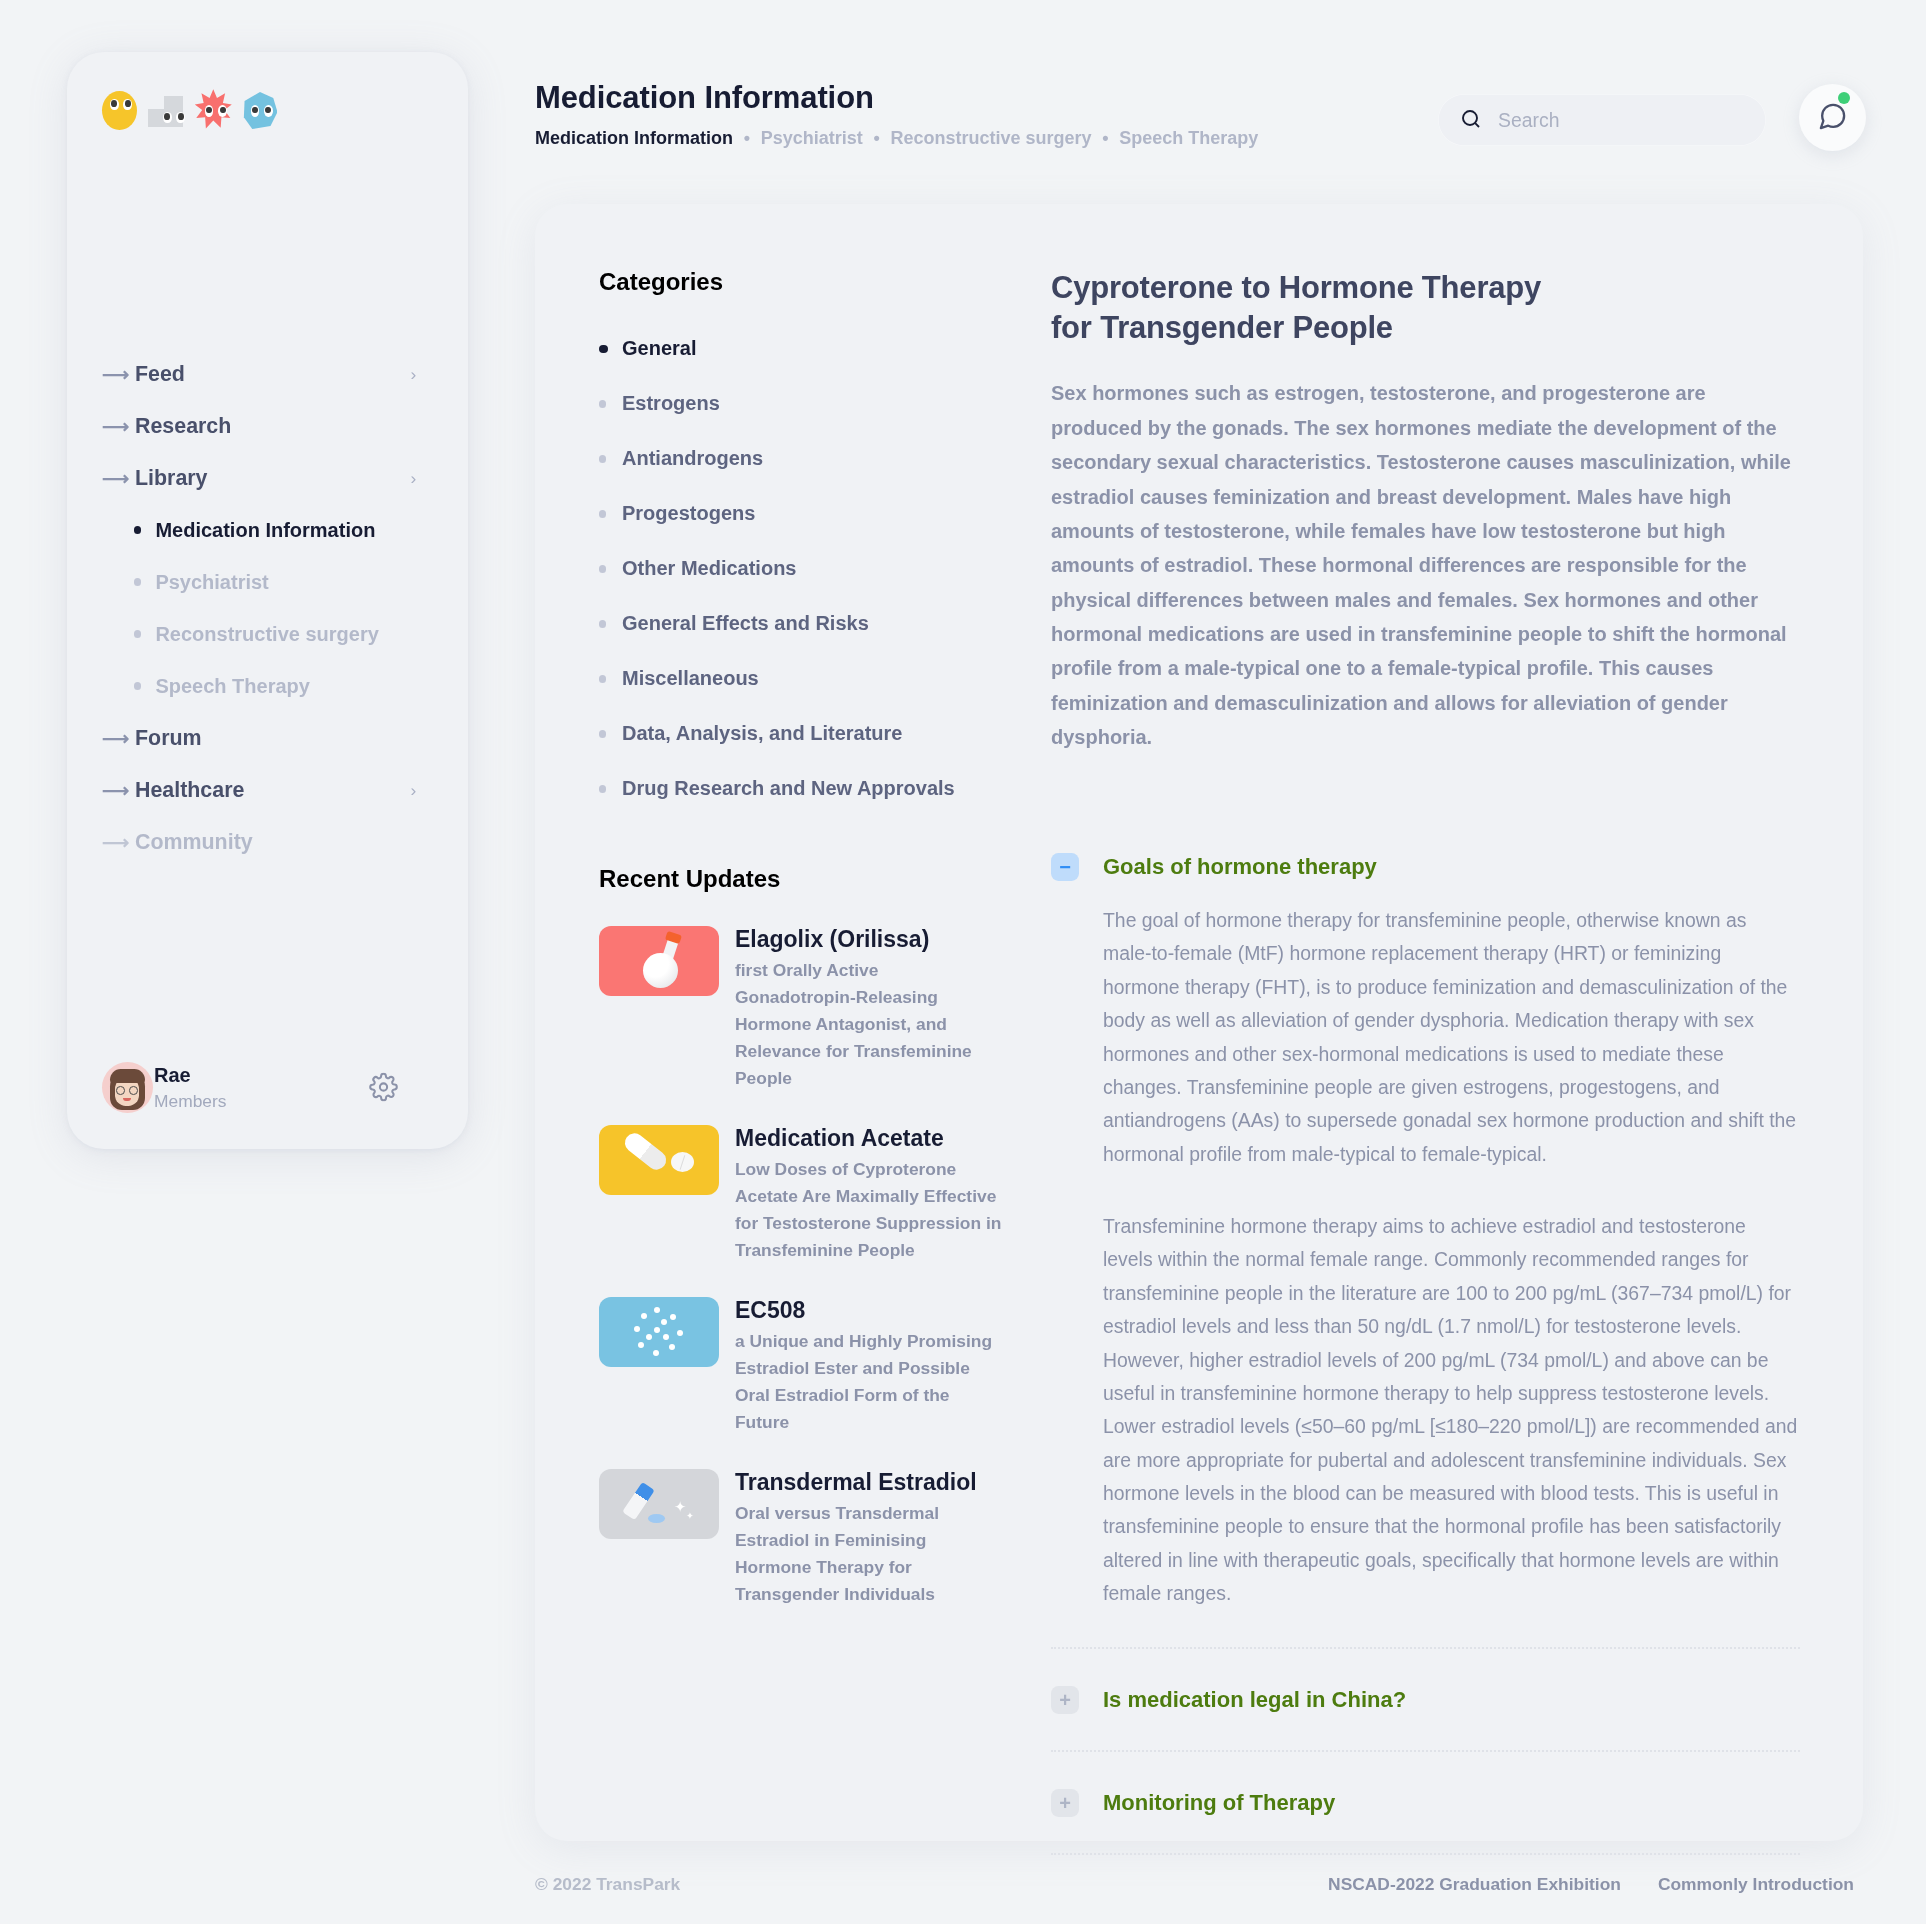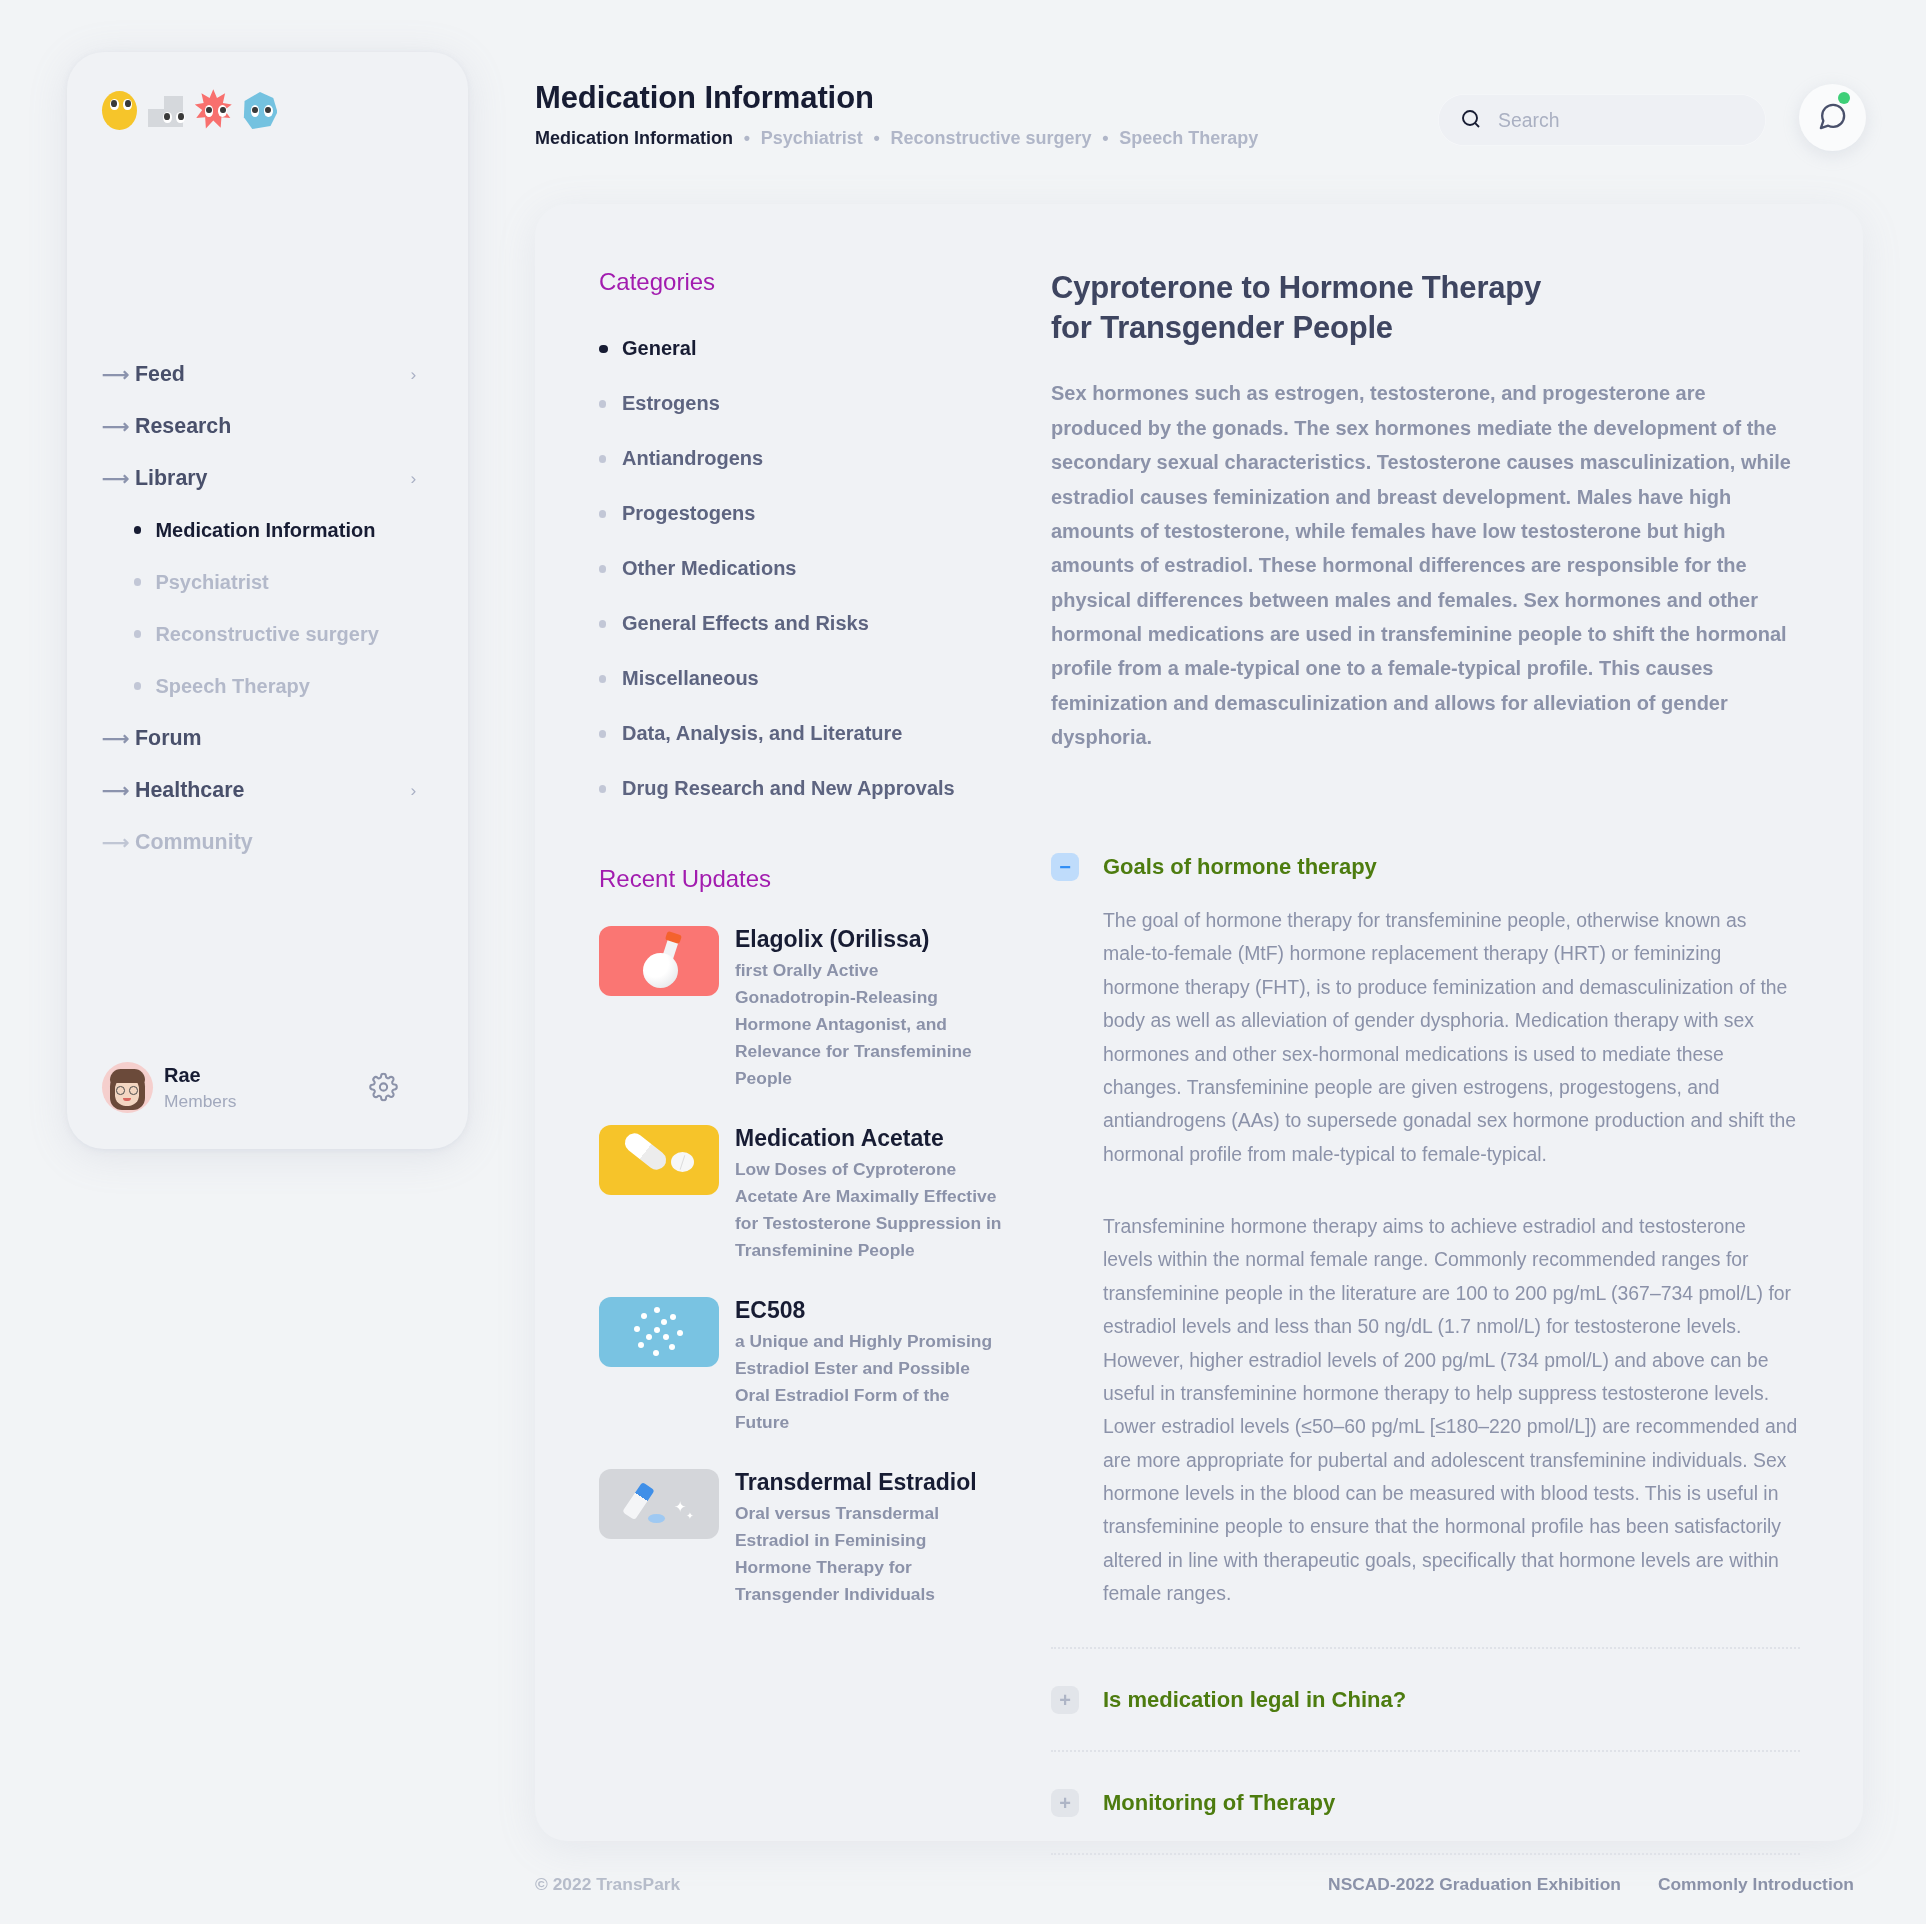--- a/index.html
+++ b/index.html
@@ -127,21 +127,21 @@
   .avatar .g1, .avatar .g2 {
     position: absolute; top: 24px; width: 8.7px; height: 8.7px;
     border: 1.3px solid #4a4a4a; border-radius: 50%;
   }
   .avatar .g1 { left: 14px; }
   .avatar .g2 { left: 27px; }
   .avatar .mouth {
     position: absolute; left: 21.4px; top: 36px; width: 8px; height: 3.3px;
     background: #d9675f; border-radius: 0 0 4px 4px;
   }
-  .profile-text { margin-left: 11px; }
+  .profile-text { margin-left: 1px; }
   .profile-name { font-size: 20px; font-weight: 700; color: #171c33; }
   .profile-role { font-size: 17.4px; color: #a2a9bd; margin-top: 4px; }
   .gear-btn {
     position: absolute; right: -14.7px; top: 50%; transform: translateY(-50%);
     cursor: pointer;
   }
 
   
   .page-title {
     position: absolute; left: 535px; top: 80px;
@@ -185,21 +185,21 @@
 
   
   .main-card {
     position: absolute; left: 535px; top: 204px;
     width: 1328px; height: 1637px;
     background: #f0f2f5; border-radius: 32px;
     box-shadow: 0 8px 40px rgba(150,158,180,0.13);
   }
 
   .col-left { position: absolute; left: 599px; top: 268px; width: 415px; }
-  .sec-title { font-size: 24px; font-weight: 400; color: #a21caf; }
+  .sec-title { font-size: 24px; font-weight: 700; color: #000000; }
 
   .cat-list { margin-top: 41px; }
   .cat-item {
     display: flex; align-items: flex-start;
     font-size: 20px; color: #5d6480; font-weight: 700;
     margin-bottom: 31px; cursor: pointer;
   }
   .cat-item .bullet {
     width: 23px; flex: 0 0 23px; display: flex;
     align-items: center; height: 24px;

